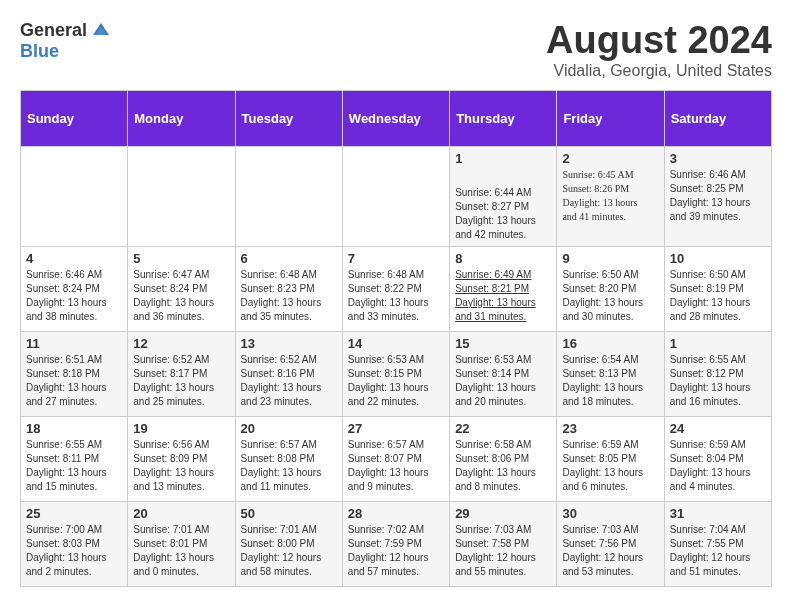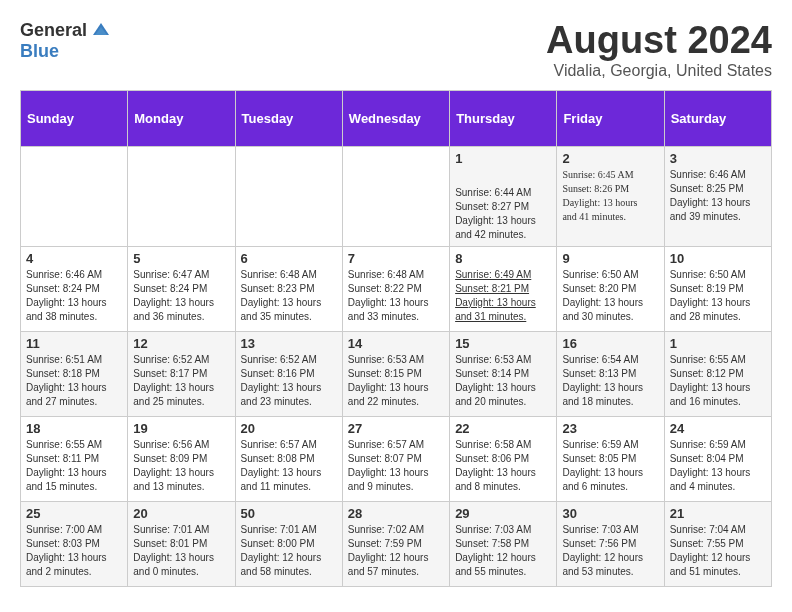--- a/index.html
+++ b/index.html
@@ -351,21 +351,21 @@
 and 55 minutes.</div>
         </td>
         <td>
           <span class="day-number">30</span>
           <div class="day-info" style="white-space: pre-line;">Sunrise: 7:03 AM
 Sunset: 7:56 PM
 Daylight: 12 hours
 and 53 minutes.</div>
         </td>
         <td>
-          <span class="day-number">21</span>
+          <span class="day-number">31</span>
           <div class="day-info" style="white-space: pre-line;">Sunrise: 7:04 AM
 Sunset: 7:55 PM
 Daylight: 12 hours
 and 51 minutes.</div>
         </td>
       </tr>
     </tbody>
 </table>
 
 </body></html>

